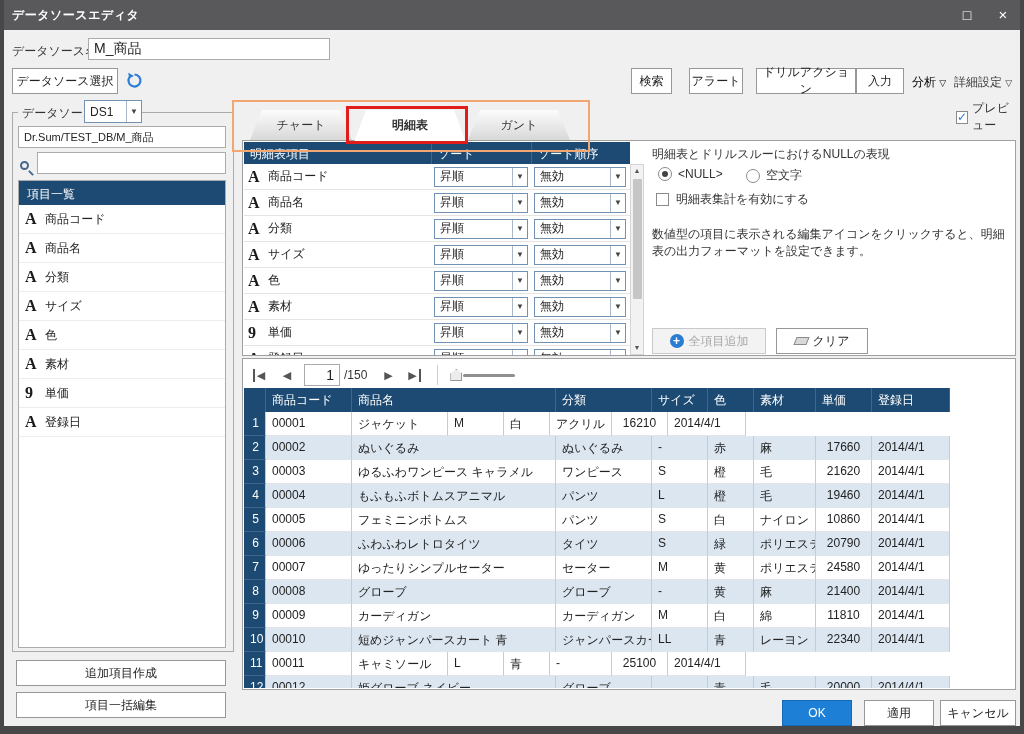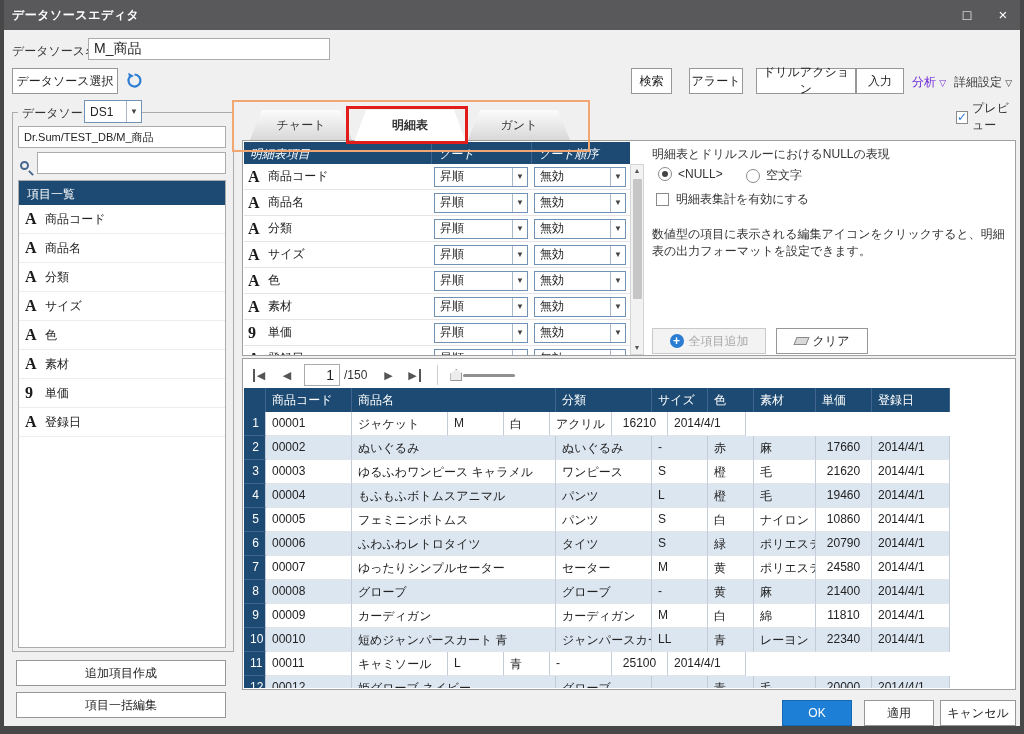--- a/index.html
+++ b/index.html
@@ -33,21 +33,21 @@
   .type-icon{font-family:"Liberation Serif","DejaVu Serif",serif;font-weight:bold;font-size:16px;color:#1a1a1a;width:20px;}
   .field-item .fl{font-size:12px;color:#222;}
   
   .tab{position:absolute;height:30px;line-height:30px;text-align:center;font-size:12px;color:#333;
        clip-path:polygon(12px 0,calc(100% - 12px) 0,100% 100%,0 100%);
        background:linear-gradient(#FCFCFC,#D8D8D8);filter:drop-shadow(0 0 1px #8a8a8a);}
   .tab.sel{background:#fff;font-weight:bold;z-index:4;height:32px;}
   .panel{background:#fff;border:1px solid #A0A0A0;}
   
   .sort-header{display:flex;background:#1C4A72;color:#fff;font-size:12px;}
-  .sort-header div{padding:4px 6px;border-right:1px solid #40648C;font-style:italic;}
+  .sort-header div{padding:4px 6px;border-right:1px solid #40648C;}
   .sort-row{position:relative;height:26px;border-bottom:1px solid #E4E4E4;background:#fff;display:flex;align-items:center;}
   .sort-row .nm{display:flex;align-items:center;width:188px;padding-left:4px;}
   .sort-row .nm span.t{font-size:12px;color:#222;}
   
   .sb{background:#F2F2F2;border:1px solid #D5D5D5;display:flex;flex-direction:column;align-items:center;}
   .sb .ar{font-size:7px;color:#555;height:12px;line-height:12px;}
   .sb .thumb{width:9px;background:#C6C6C6;border-radius:1px;flex:0 0 120px;margin:2px 0;}
   .sb .sp{flex:1;}
   
   .radio{width:14px;height:14px;border-radius:50%;border:1px solid #8A8A8A;background:#fff;position:relative;display:inline-block;}
@@ -103,21 +103,21 @@
         <path d="M8.5 2.5a6 6 0 1 1-4.6 2.1" fill="none" stroke="#2B7CD3" stroke-width="2.2"></path>
         <path d="M2.2 0.8 L3.2 6.2 L8 4z" fill="#2B7CD3"></path>
       </svg>
   </div>
 
   
   <div class="abs btn" style="left:627px;top:68px;width:41px;height:26px;">検索</div>
   <div class="abs btn" style="left:685px;top:68px;width:54px;height:26px;">アラート</div>
   <div class="abs btn" style="left:752px;top:68px;width:100px;height:26px;">ドリルアクション</div>
   <div class="abs btn" style="left:852px;top:68px;width:48px;height:26px;">入力</div>
-  <div class="abs" style="left:908px;top:74px;font-size:12px;color:#6d28d9;">
+  <div class="abs" style="left:908px;top:74px;font-size:12px;color:#000000;">
     <span>分析</span>
     <span style="font-size:9px;">▽</span>
   </div>
   <div class="abs" style="left:950px;top:74px;font-size:12px;color:#3a3a3a;">
     <span>詳細設定</span>
     <span style="font-size:9px;">▽</span>
   </div>
   <div class="abs" style="left:952px;top:100px;display:flex;align-items:center;gap:4px;">
     <span class="cbx on">✓</span>
     <span class="lbl">プレビュー</span>

